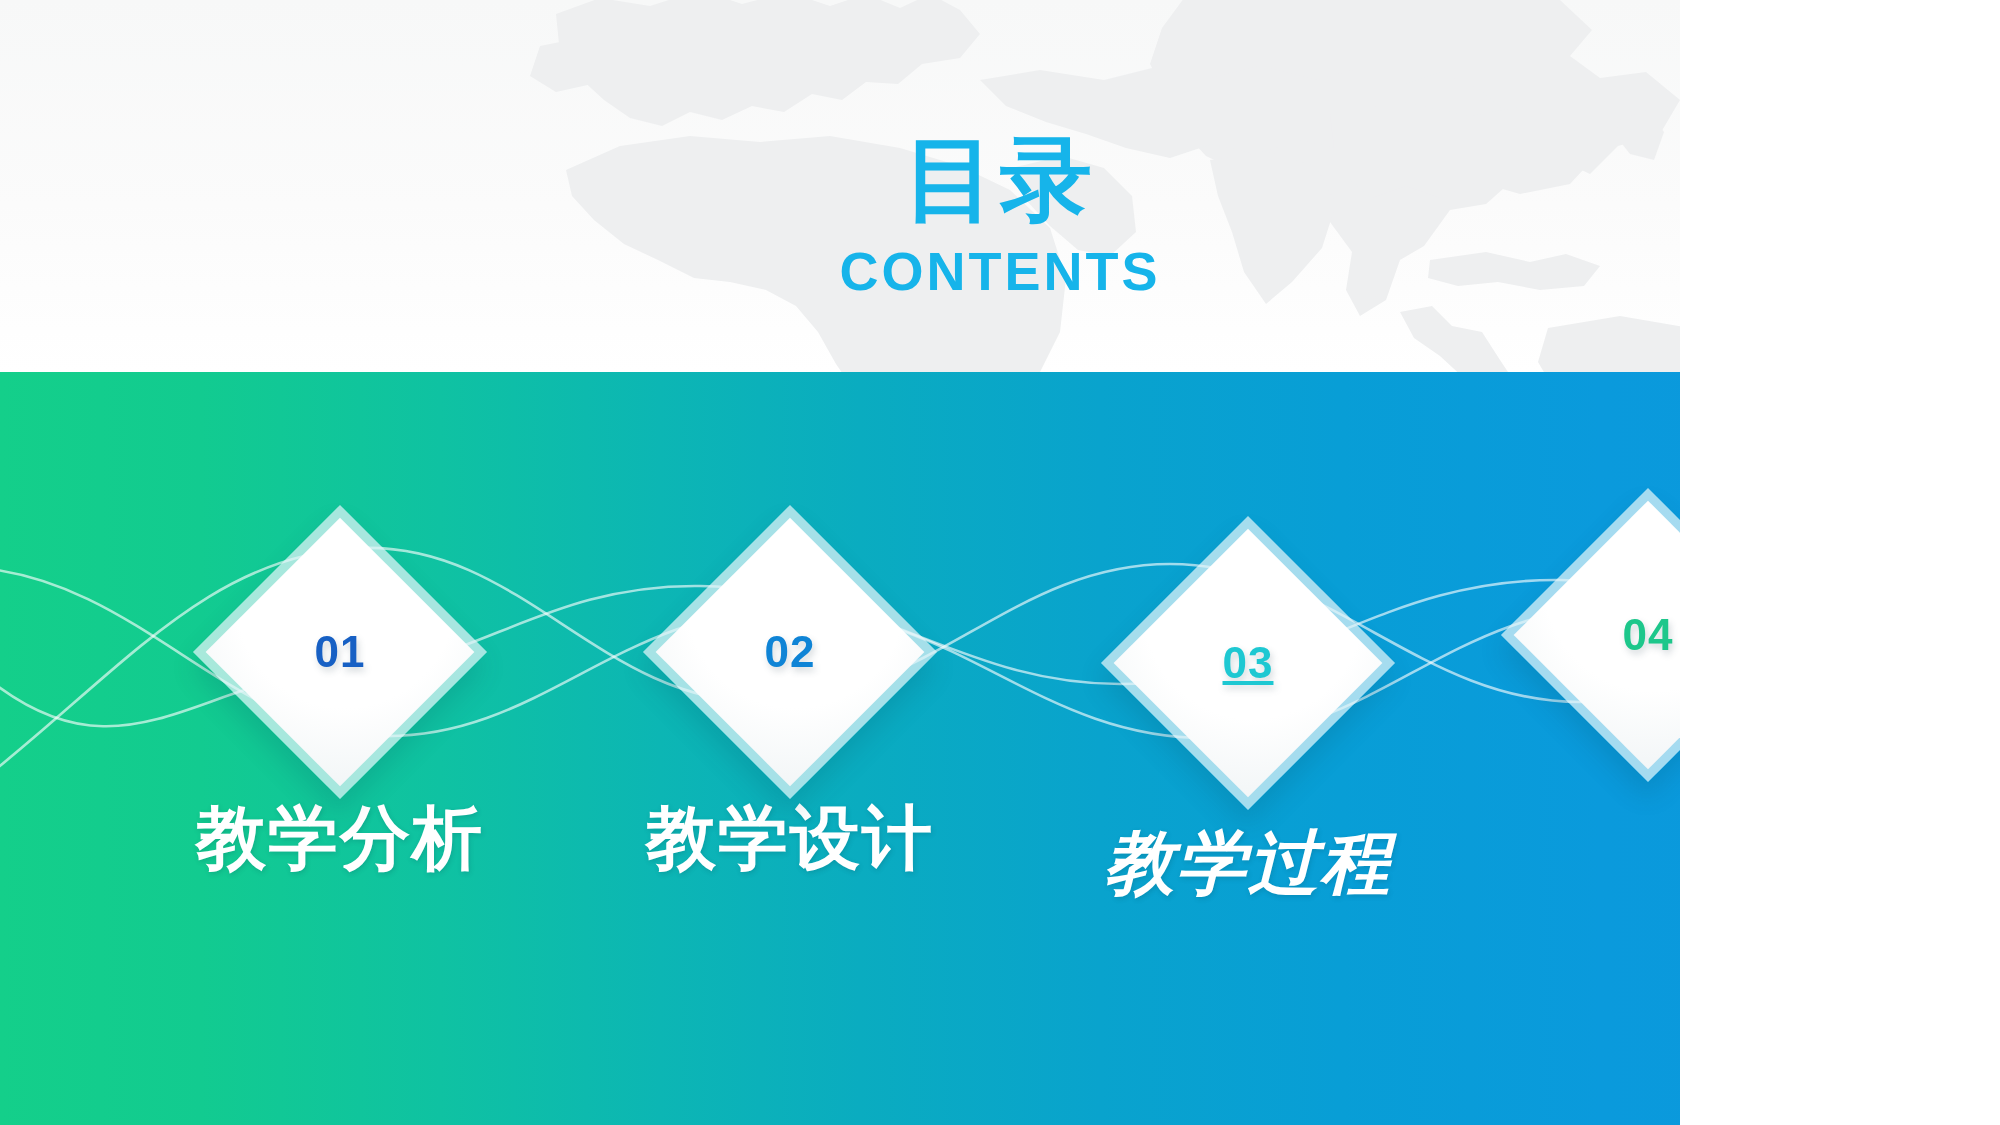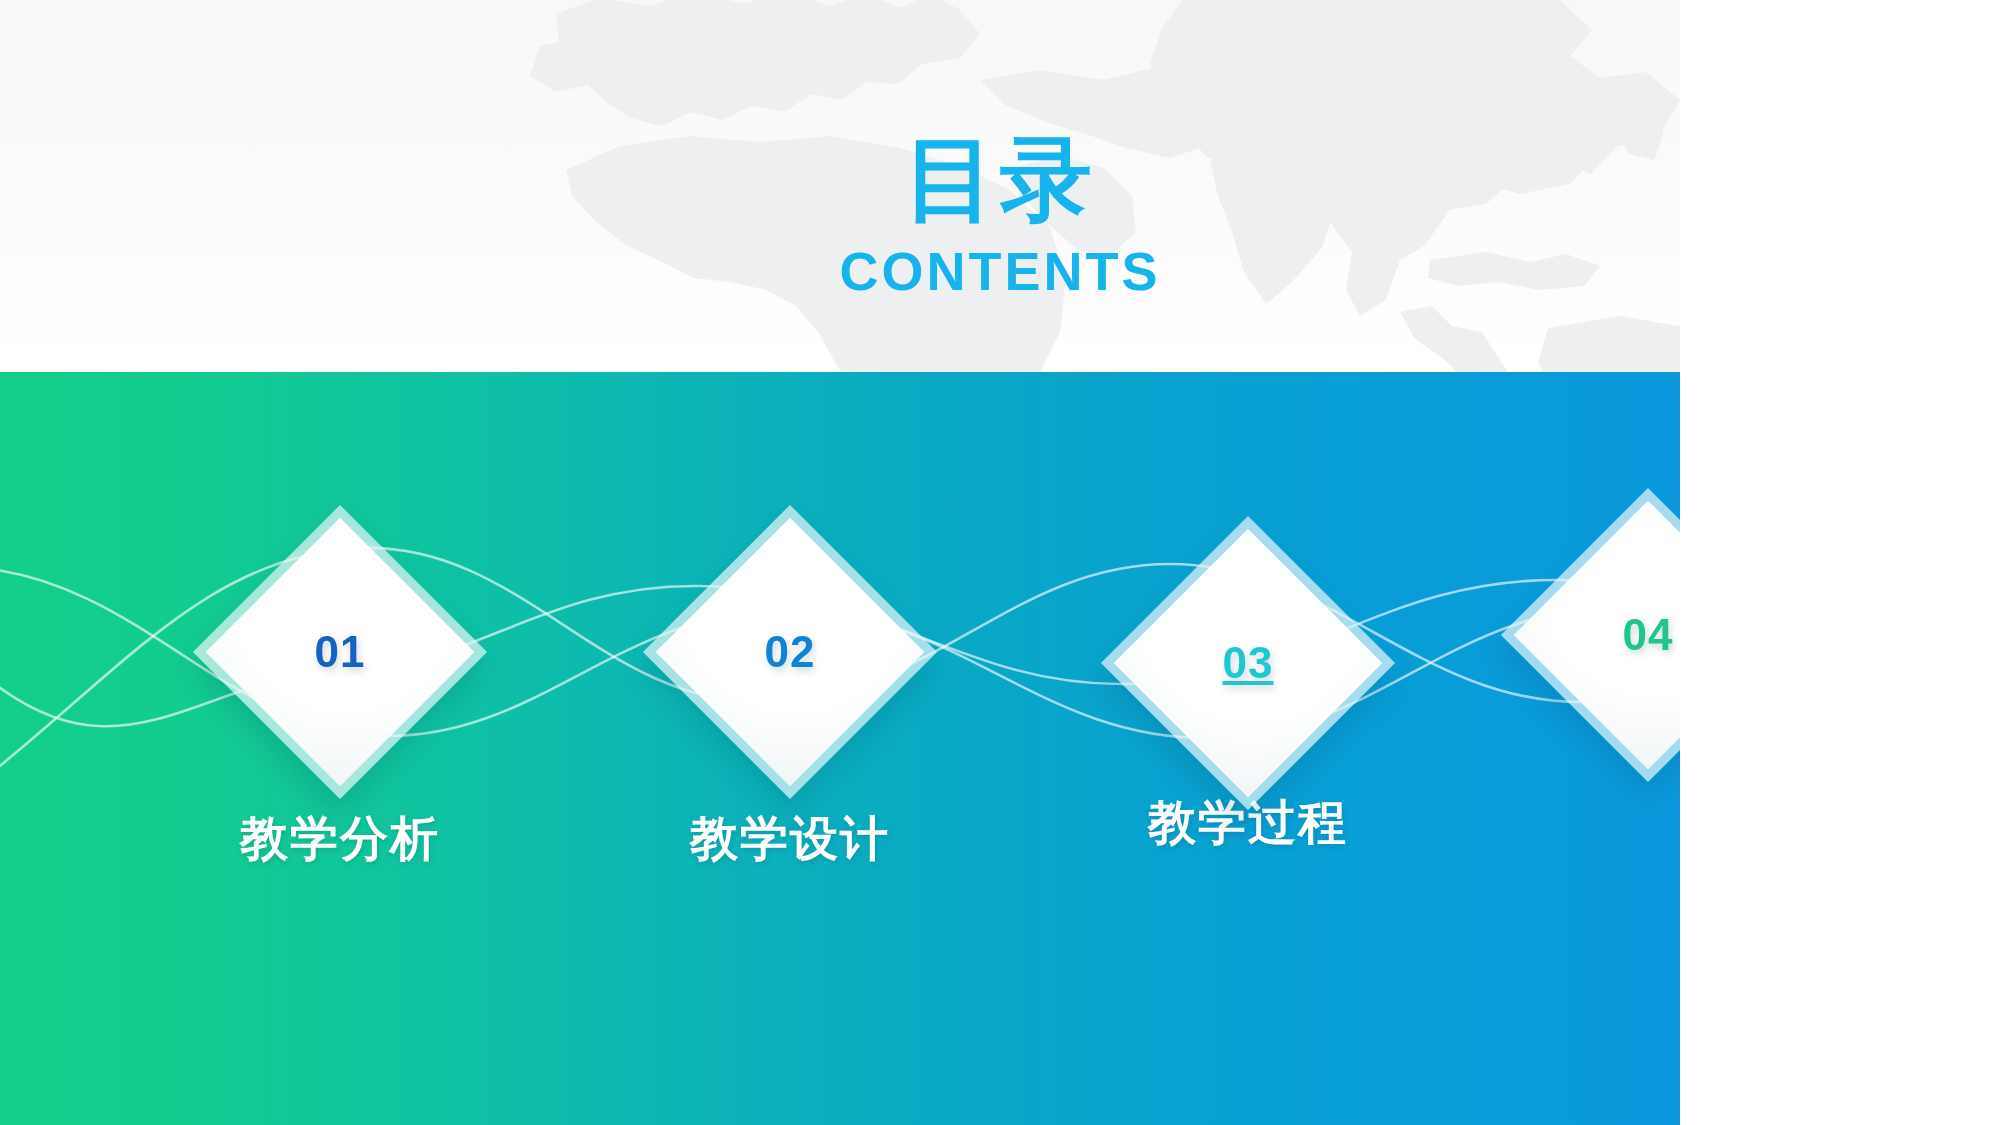--- a/index.html
+++ b/index.html
@@ -131,21 +131,21 @@
     align-items: center;
     justify-content: center;
     font-size: 44px;
     font-weight: bold;
     letter-spacing: 1px;
     font-family: "Liberation Sans", sans-serif;
     text-shadow: 2px 4px 7px rgba(60,80,95,0.22);
   }
   .item-label {
     margin-top: 62px;
-    font-size: 48px;
+    font-size: 70px;
     line-height: 58px;
     font-weight: bold;
     color: #ffffff;
     letter-spacing: 2px;
     font-family: "DejaVu Sans", "Liberation Sans", sans-serif;
     text-shadow: 1px 2px 5px rgba(0,60,70,0.18);
   }
 </style>
 </head>
 <body>
@@ -247,21 +247,21 @@
       </div>
       <div class="item-label">教学设计</div>
     </div>
 
     <div class="item" style="left:1098px; top:196px;">
       <div class="diamond-wrap">
         <div class="diamond-halo"></div>
         <div class="diamond"></div>
         <div class="dnum" style="color:#1ec8d2;text-decoration:underline;">03</div>
       </div>
-      <div class="item-label" style="margin-top:35px;">教学过程</div>
+      <div class="item-label" style="margin-top:76px;font-style:italic;">教学过程</div>
     </div>
 
     <div class="item" style="left:1498px; top:168px;">
       <div class="diamond-wrap">
         <div class="diamond-halo"></div>
         <div class="diamond"></div>
         <div class="dnum" style="color:#1dc78b;">04</div>
       </div>
     </div>
 

